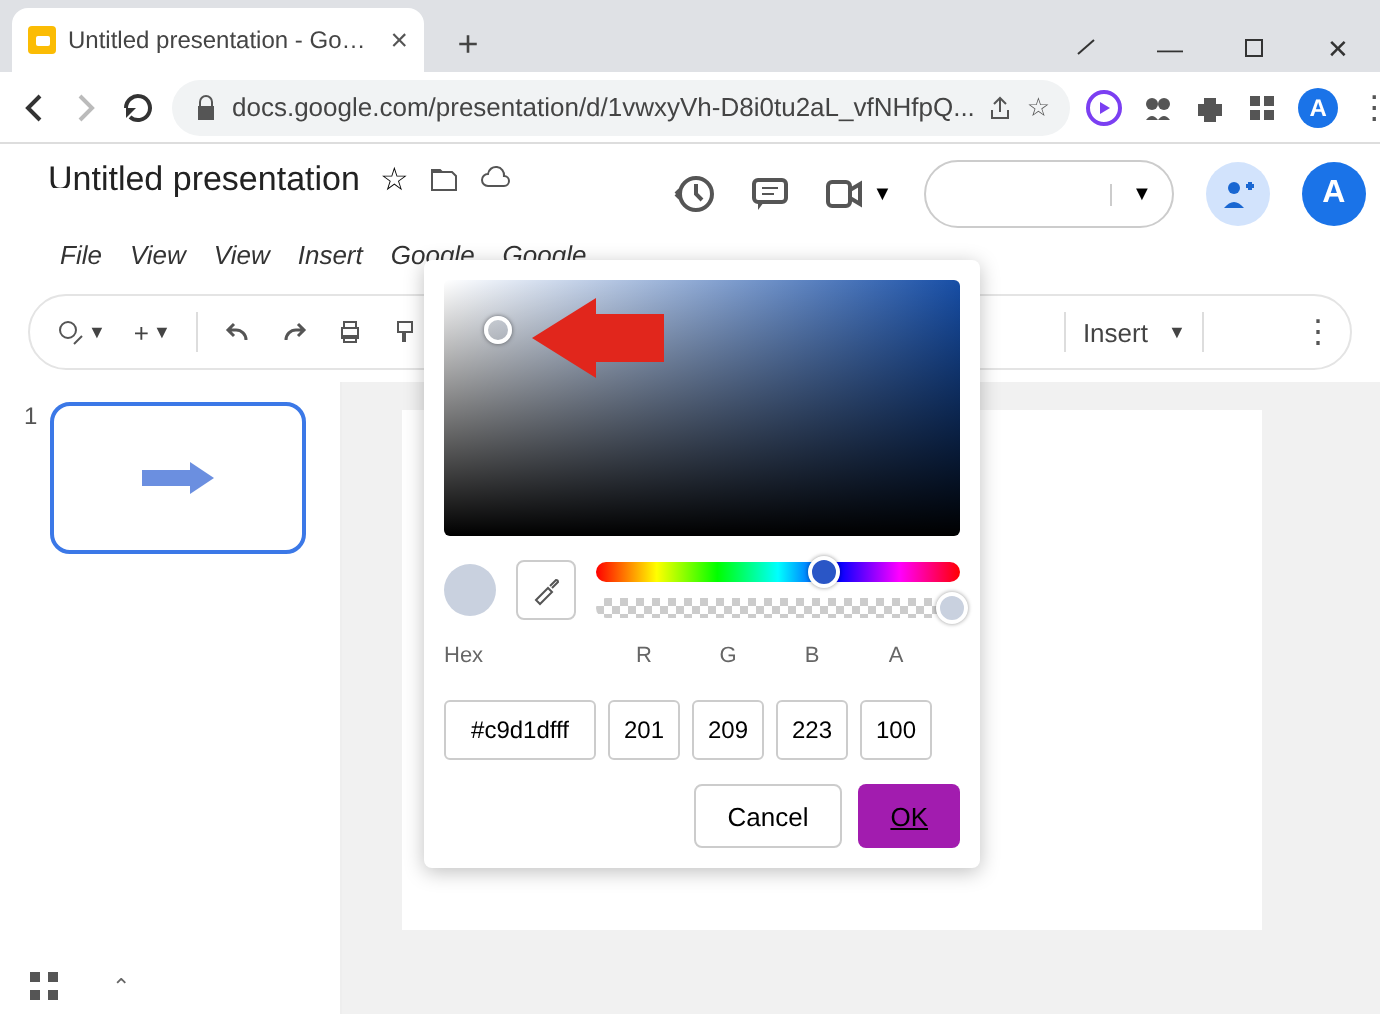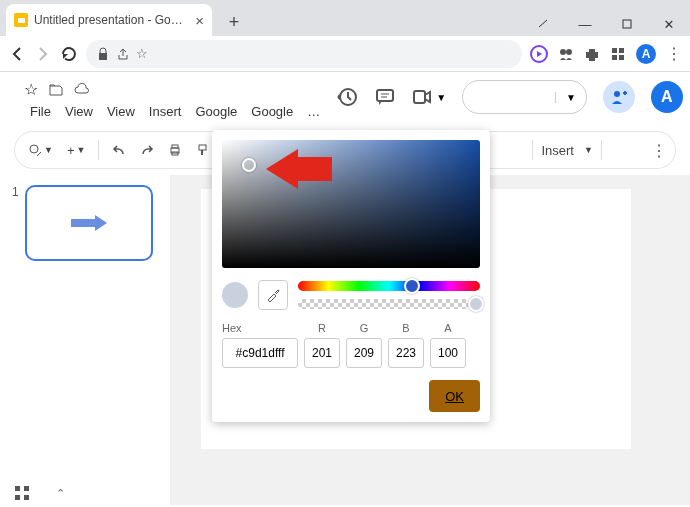--- a/index.html
+++ b/index.html
@@ -24,21 +24,21 @@
   .avatar-small { width: 20px; height: 20px; border-radius: 50%; background: #1a73e8; color: #fff; display: flex; align-items: center; justify-content: center; font-size: 12px; font-weight: bold; }
   
   
   .app-header { display: flex; padding: 8px 14px 0; align-items: flex-start; gap: 10px; }
   .slides-logo { width: 26px; height: 34px; background: #fbbc04; border-radius: 4px; position: relative; margin-top: 4px; }
   .slides-logo::after { content: ''; position: absolute; top: 10px; left: 5px; width: 16px; height: 11px; background: #fff; border-radius: 2px; }
   .title-area { flex: 1; }
   .doc-title { font-size: 17px; color: #222; }
   .title-line { display: flex; align-items: center; gap: 10px; }
   .title-line svg, .title-line span.iconbtn { color: #555; }
-  .menubar { display: flex; gap: 2px; font-size: 13px; color: #333; margin-top: 3px; }
+  .menubar { display: flex; gap: 2px; font-size: 13px; color: #333; margin-top: 18px; font-style: italic; }
   .menubar span { padding: 2px 6px; }
   .header-right { display: flex; align-items: center; gap: 16px; }
   .slideshow-btn { display: flex; align-items: center; border: 1px solid #ccc; border-radius: 20px; height: 34px; }
   .slideshow-btn .main { padding: 0 14px; font-size: 14px; }
   .slideshow-btn .caret { border-left: 1px solid #ccc; padding: 0 10px; font-size: 10px; }
   .share-btn { width: 32px; height: 32px; background: #d2e3fc; border-radius: 50%; display: flex; align-items: center; justify-content: center; }
   .avatar-big { width: 32px; height: 32px; border-radius: 50%; background: #1a73e8; color: #fff; display: flex; align-items: center; justify-content: center; font-weight: bold; }
   
   
   .toolbar { margin: 10px 14px 0; border: 1px solid #e4e4e4; border-radius: 22px; height: 38px; display: flex; align-items: center; padding: 0 8px; gap: 4px; font-size: 13px; color: #444; position: relative; }
@@ -66,27 +66,27 @@
   .swatch { width: 26px; height: 26px; border-radius: 50%; background: #c9d1df; }
   .eyedropper { width: 30px; height: 30px; border: 1px solid #ccc; border-radius: 4px; display: flex; align-items: center; justify-content: center; }
   .sliders { flex: 1; }
   .hue-slider { height: 10px; border-radius: 5px; background: linear-gradient(to right, red, yellow, lime, cyan, blue, magenta, red); position: relative; }
   .hue-thumb { position: absolute; top: -3px; left: 58%; width: 16px; height: 16px; background: #2a56c6; border: 2px solid #fff; border-radius: 50%; box-shadow: 0 0 2px rgba(0,0,0,0.4); }
   .alpha-slider { height: 10px; margin-top: 8px; border-radius: 5px; position: relative; background-image: linear-gradient(45deg, #ccc 25%, transparent 25%), linear-gradient(-45deg, #ccc 25%, transparent 25%), linear-gradient(45deg, transparent 75%, #ccc 75%), linear-gradient(-45deg, transparent 75%, #ccc 75%); background-size: 8px 8px; background-position: 0 0, 0 4px, 4px -4px, -4px 0; }
   .alpha-thumb { position: absolute; right: -4px; top: -3px; width: 16px; height: 16px; background: #c9d1df; border: 2px solid #fff; border-radius: 50%; box-shadow: 0 0 2px rgba(0,0,0,0.4); }
   .labels-row { display: flex; gap: 6px; margin-top: 12px; font-size: 11px; color: #666; }
   .labels-row span:first-child { width: 76px; }
   .labels-row span:not(:first-child) { width: 36px; text-align: center; }
-  .inputs-row { display: flex; gap: 6px; margin-top: 4px; }
+  .inputs-row { display: flex; gap: 6px; margin-top: 16px; }
   .inputs-row input { border: 1px solid #ccc; border-radius: 3px; height: 30px; font-size: 12px; text-align: center; }
   .hex-input { width: 76px !important; }
   .num-input { width: 36px !important; }
   .buttons-row { display: flex; justify-content: flex-end; gap: 8px; margin-top: 12px; }
   .btn { height: 32px; padding: 0 16px; border-radius: 4px; font-size: 13px; border: 1px solid #ccc; background: #fff; cursor: pointer; }
-  .btn-primary { background: #a16207; border: none; text-decoration: underline; }
+  .btn-primary { background: #a21caf; border: none; text-decoration: underline; }
   
   
   .red-arrow { position: absolute; left: 262px; top: 149px; z-index: 200; }
   
   
   .footer { position: absolute; bottom: 6px; left: 14px; right: 14px; display: flex; align-items: center; }
   .grid-icon { color: #555; }
   .explore-caret { font-size: 11px; margin-left: 26px; color: #666; }
   .speaker-notes { margin-left: 126px; flex: 1; border-top: 1px solid #ddd; padding: 10px 12px; font-size: 14px; color: #666; }
 </style>
@@ -125,20 +125,21 @@
     </svg>
   <svg width="18" height="18">
       <path d="M3 9 a6 6 0 1 1 2 4.5" stroke="#333" stroke-width="2" fill="none"></path>
       <path d="M3 14 L3 9 L8 9" fill="#333"></path>
     </svg>
   <div class="urlbox">
     <svg width="14" height="14">
         <rect x="3" y="6" width="8" height="7" fill="#555"></rect>
         <path d="M4 6 v-2 a3 3 0 0 1 6 0 v2" stroke="#555" fill="none"></path>
       </svg>
+    <span class="url">docs.google.com/presentation/d/1vwxyVh-D8i0tu2aL_vfNHfpQ...</span>
     <svg width="14" height="14">
         <path d="M7 2 L7 9 M4 5 L7 2 L10 5 M3 8 v4 h8 v-4" stroke="#555" fill="none"></path>
       </svg>
     <span style="color:#555">☆</span>
   </div>
   <div class="ext-icons">
     <svg width="18" height="18">
         <circle cx="9" cy="9" r="8" fill="none" stroke="#7b3ff2" stroke-width="2"></circle>
         <path d="M7 6 L12 9 L7 12 Z" fill="#7b3ff2"></path>
       </svg>
@@ -158,20 +159,21 @@
       </svg>
     <div class="avatar-small">A</div>
     <span style="color:#555">⋮</span>
   </div>
 </div>
 
 <div class="app-header">
   <div class="slides-logo"></div>
   <div class="title-area">
     <div class="title-line">
+      <span class="doc-title">Untitled presentation</span>
       <span>☆</span>
       <svg width="16" height="16">
           <path d="M2 4 h10 l2 2 v7 h-12 z M2 4 v-1 h4 l1 1" fill="none" stroke="#555"></path>
         </svg>
       <svg width="16" height="16">
           <path d="M4 11 a3 3 0 0 1 0-6 a4 4 0 0 1 8 1 a2.5 2.5 0 0 1 0 5 z" fill="none" stroke="#555"></path>
         </svg>
     </div>
     <div class="menubar">
       <span>File</span>
@@ -312,20 +314,21 @@
     <span>A</span>
   </div>
   <div class="inputs-row">
     <input class="hex-input" value="#c9d1dfff" style="">
     <input class="num-input" value="201" style="">
     <input class="num-input" value="209" style="">
     <input class="num-input" value="223" style="">
     <input class="num-input" value="100" style="">
   </div>
   <div class="buttons-row">
+    <button class="btn">Cancel</button>
     <button class="btn btn-primary">OK</button>
   </div>
 </div>
 
 <svg class="red-arrow" width="70" height="40">
   <path d="M70 8 L36 8 L36 0 L4 20 L36 40 L36 32 L70 32 Z" fill="#e1261c"></path>
 </svg>
 
 <div class="footer">
   <svg width="16" height="16" class="grid-icon">

